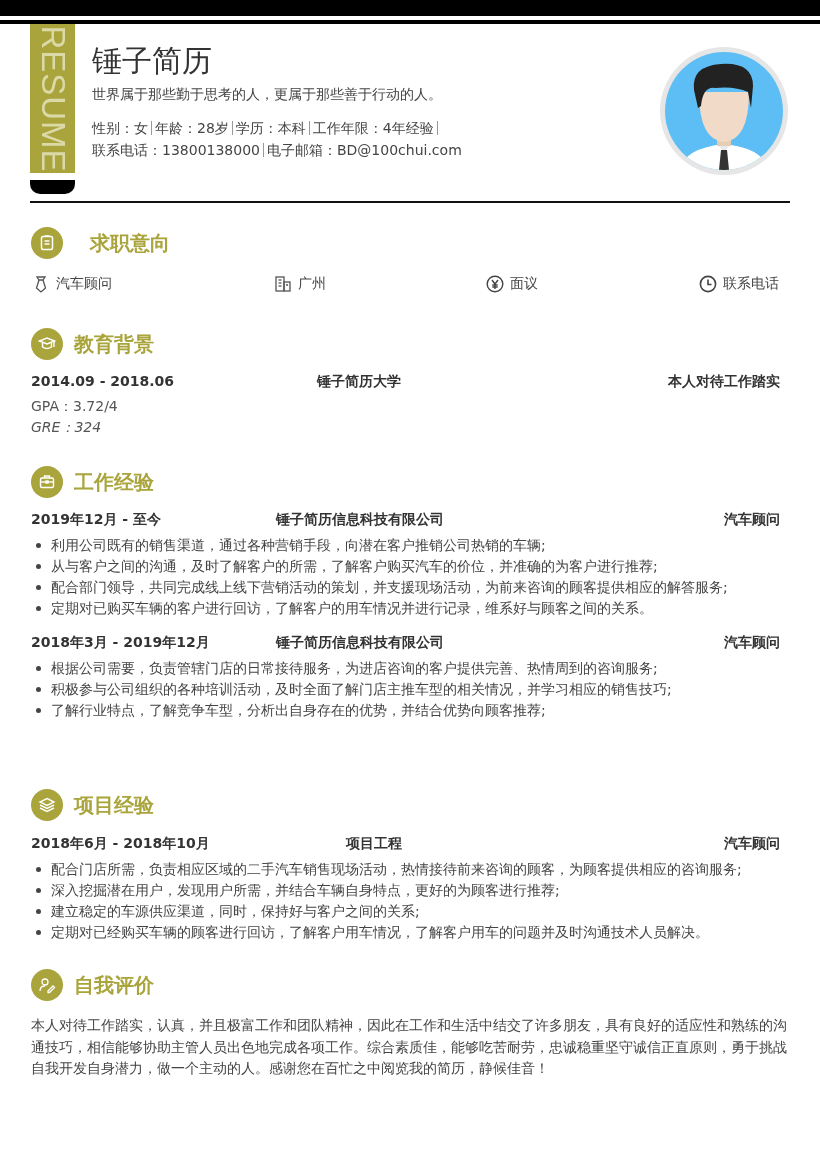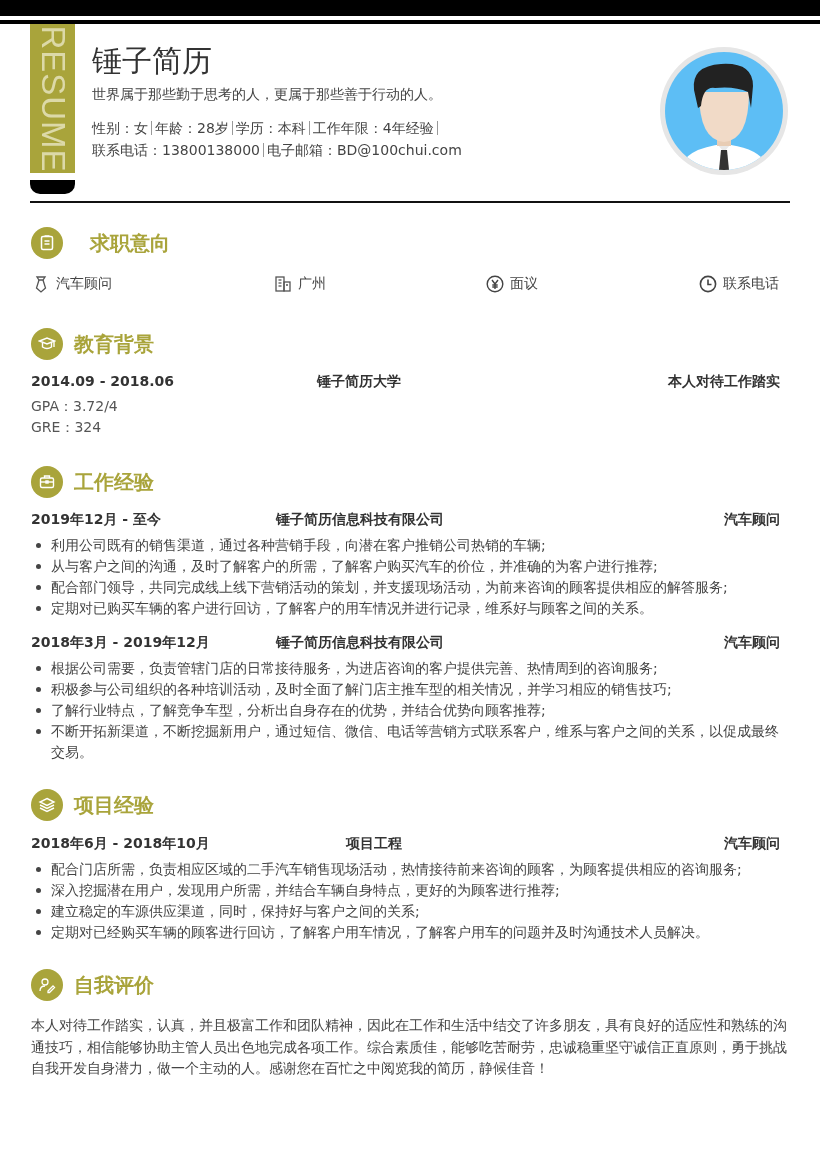--- a/index.html
+++ b/index.html
@@ -140,21 +140,21 @@
       </svg>
   </div>
   <span class="sec-title">教育背景</span>
 </div>
 <div class="row" style="top:373px;">
   <span class="c1">2014.09 - 2018.06</span>
   <span class="c2" style="left:286px;">锤子简历大学</span>
   <span class="c3">本人对待工作踏实</span>
 </div>
 <div class="plain" style="top:398px;">GPA：3.72/4</div>
-<div class="plain" style="top:419px;">GRE：324</div>
+<div class="plain" style="top:419px;font-style:italic;">GRE：324</div>
 
 <div class="section-head" style="top:466px;">
   <div class="sec-icon">
     <svg viewBox="0 0 18 18" fill="none" stroke="#fff" stroke-width="1.4">
         <rect x="2.5" y="5" width="13" height="9.5" rx="1.5"></rect>
         <path d="M6.5 5 L6.5 3 L11.5 3 L11.5 5"></path>
         <line x1="2.5" y1="9" x2="15.5" y2="9"></line>
         <rect x="8" y="8" width="2" height="2"></rect>
       </svg>
   </div>
@@ -175,21 +175,20 @@
 
 <div class="row" style="top:634px;">
   <span class="c1">2018年3月 - 2019年12月</span>
   <span class="c2" style="left:245px;">锤子简历信息科技有限公司</span>
   <span class="c3">汽车顾问</span>
 </div>
 <ul class="bullets" style="top:658px;">
   <li>根据公司需要，负责管辖门店的日常接待服务，为进店咨询的客户提供完善、热情周到的咨询服务;</li>
   <li>积极参与公司组织的各种培训活动，及时全面了解门店主推车型的相关情况，并学习相应的销售技巧;</li>
   <li>了解行业特点，了解竞争车型，分析出自身存在的优势，并结合优势向顾客推荐;</li>
-  <li>不断开拓新渠道，不断挖掘新用户，通过短信、微信、电话等营销方式联系客户，维系与客户之间的关系，以促成最终交易。</li>
 </ul>
 
 <div class="section-head" style="top:789px;">
   <div class="sec-icon">
     <svg viewBox="0 0 18 18" fill="none" stroke="#fff" stroke-width="1.4">
         <path d="M9 2.5 L16 6 L9 9.5 L2 6 Z"></path>
         <path d="M2 9 L9 12.5 L16 9"></path>
         <path d="M2 12 L9 15.5 L16 12"></path>
       </svg>
   </div>

